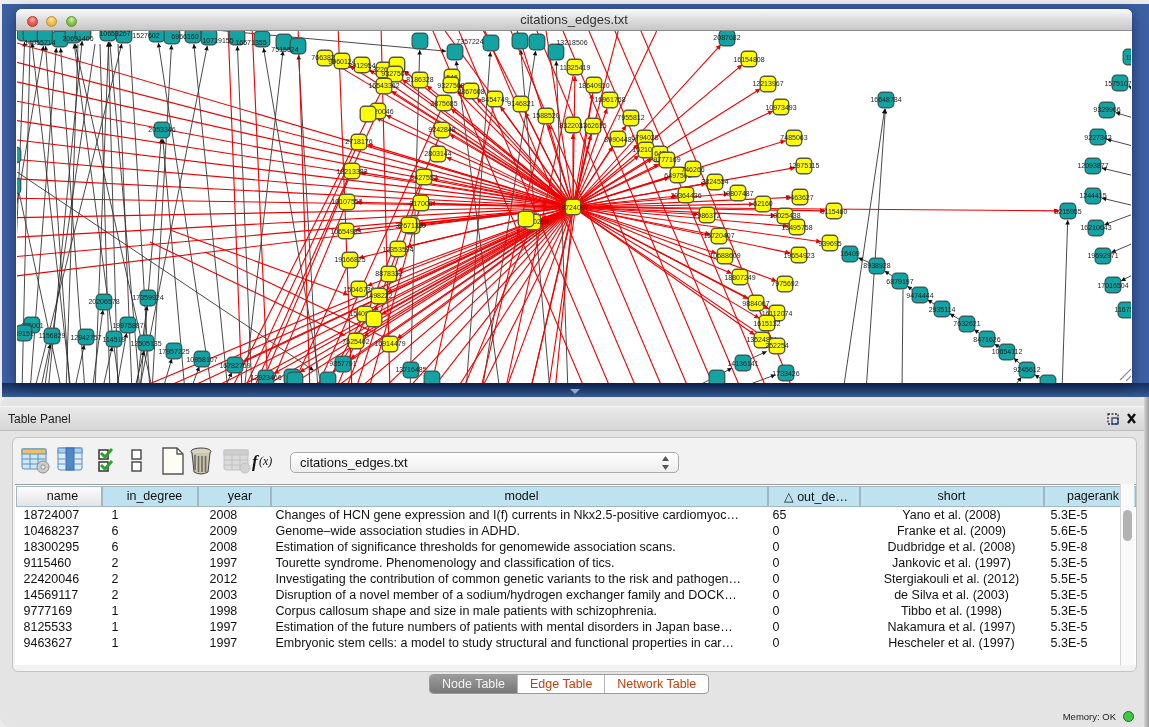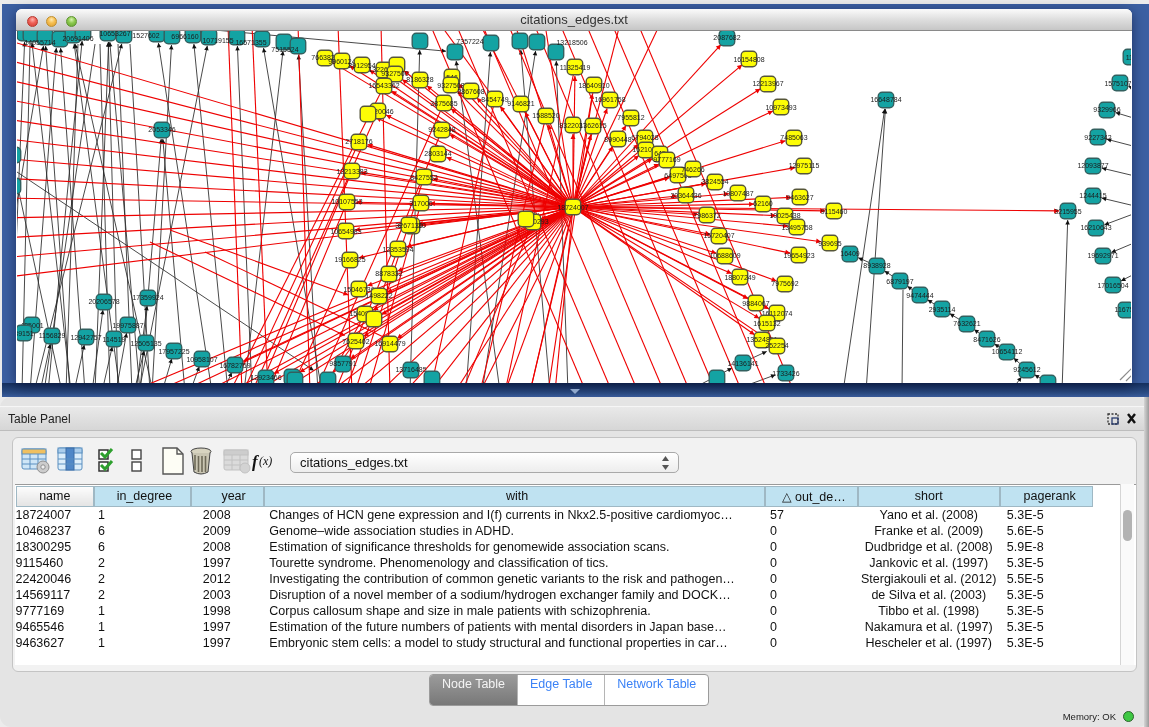--- a/index.html
+++ b/index.html
@@ -23,32 +23,32 @@
 #toolbar { position:absolute; left:0px; top:6px; width:1100px; height:36px; }
 #dropdown { position:absolute; left:277px; top:8px; width:389px; height:21px; background:linear-gradient(#ffffff,#ededed);
   border:1px solid #a9a9a9; border-radius:5px; font-size:13px; color:#111; line-height:19px; padding-left:9px; }
 #tablewrap { position:absolute; left:2px; top:46px; width:1121px; height:181px; background:#fff; overflow:hidden;
   border-top:1px solid #9a9a9a; }
 table { border-collapse:collapse; table-layout:fixed; width:1078px; font-size:12.5px; color:#111; }
 th { height:21px; background:#bfe2f1; border:1px solid #ffffff; outline:1px solid #9fb8c4; outline-offset:-1px;
      font-weight:400; font-size:12.5px; }
 th.c0 { background:linear-gradient(#fdfdfd,#e3e3e3); }
 td { height:16px; white-space:nowrap; overflow:hidden; padding:0; }
-.c0 { width:78px; }
-.c1 { width:96px; padding-left:4px; }
+.c0 { width:86px; padding-left:8px; }
+.c1 { width:96px; padding-left:10px; }
 .c2 { width:73px; padding-left:12px; }
 .c3 { width:497px; padding-left:5px; }
 .c4 { width:92px; padding-left:5px; }
-.c5 { width:141px; text-align:center; }
+.c5 { width:184px; text-align:center; }
 .c6 { width:92px; padding-left:7px; }
 #scroll { position:absolute; right:2px; top:46px; width:14px; height:181px; background:#fafafa; border-left:1px solid #d5d5d5; }
 #thumb { position:absolute; left:2px; top:26px; width:9px; height:31px; background:#b3b3b3; border-radius:5px; }
-#tabs { position:absolute; left:429px; top:277px; height:32px; display:flex; border:1px solid #9b9b9b;
+#tabs { position:absolute; left:429px; top:277px; height:20px; display:flex; border:1px solid #9b9b9b;
   border-radius:4px; overflow:hidden; background:#fff; }
-.tab { font-size:12.5px; padding:0 12px; line-height:18px; color:#3b82f6; border-right:1px solid #b5b5b5; }
+.tab { font-size:12.5px; padding:0 12px; line-height:18px; color:#c2410c; border-right:1px solid #b5b5b5; }
 .tab.sel { background:linear-gradient(#9b9b9b,#787878); color:#f4f4f4; }
 #statusr { position:absolute; right:33px; bottom:5px; font-size:9.5px; color:#222;margin-top:24px; }
 #memdot { position:absolute; right:15px; bottom:5px; width:11px; height:11px; background:#3ec843; border:1px solid #2c622c; border-radius:50%; }
 #redge { position:absolute; right:0; top:397px; width:5px; height:330px; background:linear-gradient(90deg,#d5d5d5,#9b9b9b); }
 </style></head>
 <body>
 <div id="desk"></div>
 <div id="deskbot"></div>
 <div id="win">
   <div id="titlebar">
@@ -785,31 +785,31 @@
         </svg>
       </div>
     </div>
     <div id="tablewrap">
       <table>
         <tbody>
             <tr>
               <th class="c0">name</th>
               <th class="c1">in_degree</th>
               <th class="c2">year</th>
-              <th class="c3">with</th>
+              <th class="c3">model</th>
             <th class="c4">△&nbsp;out_de…</th>
               <th class="c5">short</th>
               <th class="c6">pagerank</th>
             </tr>
         <tr>
               <td class="c0">18724007</td>
               <td class="c1">1</td>
               <td class="c2">2008</td>
               <td class="c3">Changes of HCN gene expression and I(f) currents in Nkx2.5-positive cardiomyoc…</td>
-              <td class="c4">57</td>
+              <td class="c4">65</td>
               <td class="c5">Yano et al. (2008)</td>
               <td class="c6">5.3E-5</td>
             </tr>
 <tr>
               <td class="c0">10468237</td>
               <td class="c1">6</td>
               <td class="c2">2009</td>
               <td class="c3">Genome–wide association studies in ADHD.</td>
               <td class="c4">0</td>
               <td class="c5">Franke et al. (2009)</td>
@@ -854,21 +854,21 @@
 <tr>
               <td class="c0">9777169</td>
               <td class="c1">1</td>
               <td class="c2">1998</td>
               <td class="c3">Corpus callosum shape and size in male patients with schizophrenia.</td>
               <td class="c4">0</td>
               <td class="c5">Tibbo et al. (1998)</td>
               <td class="c6">5.3E-5</td>
             </tr>
 <tr>
-              <td class="c0">9465546</td>
+              <td class="c0">8125533</td>
               <td class="c1">1</td>
               <td class="c2">1997</td>
               <td class="c3">Estimation of the future numbers of patients with mental disorders in Japan base…</td>
               <td class="c4">0</td>
               <td class="c5">Nakamura et al. (1997)</td>
               <td class="c6">5.3E-5</td>
             </tr>
 <tr>
               <td class="c0">9463627</td>
               <td class="c1">1</td>

